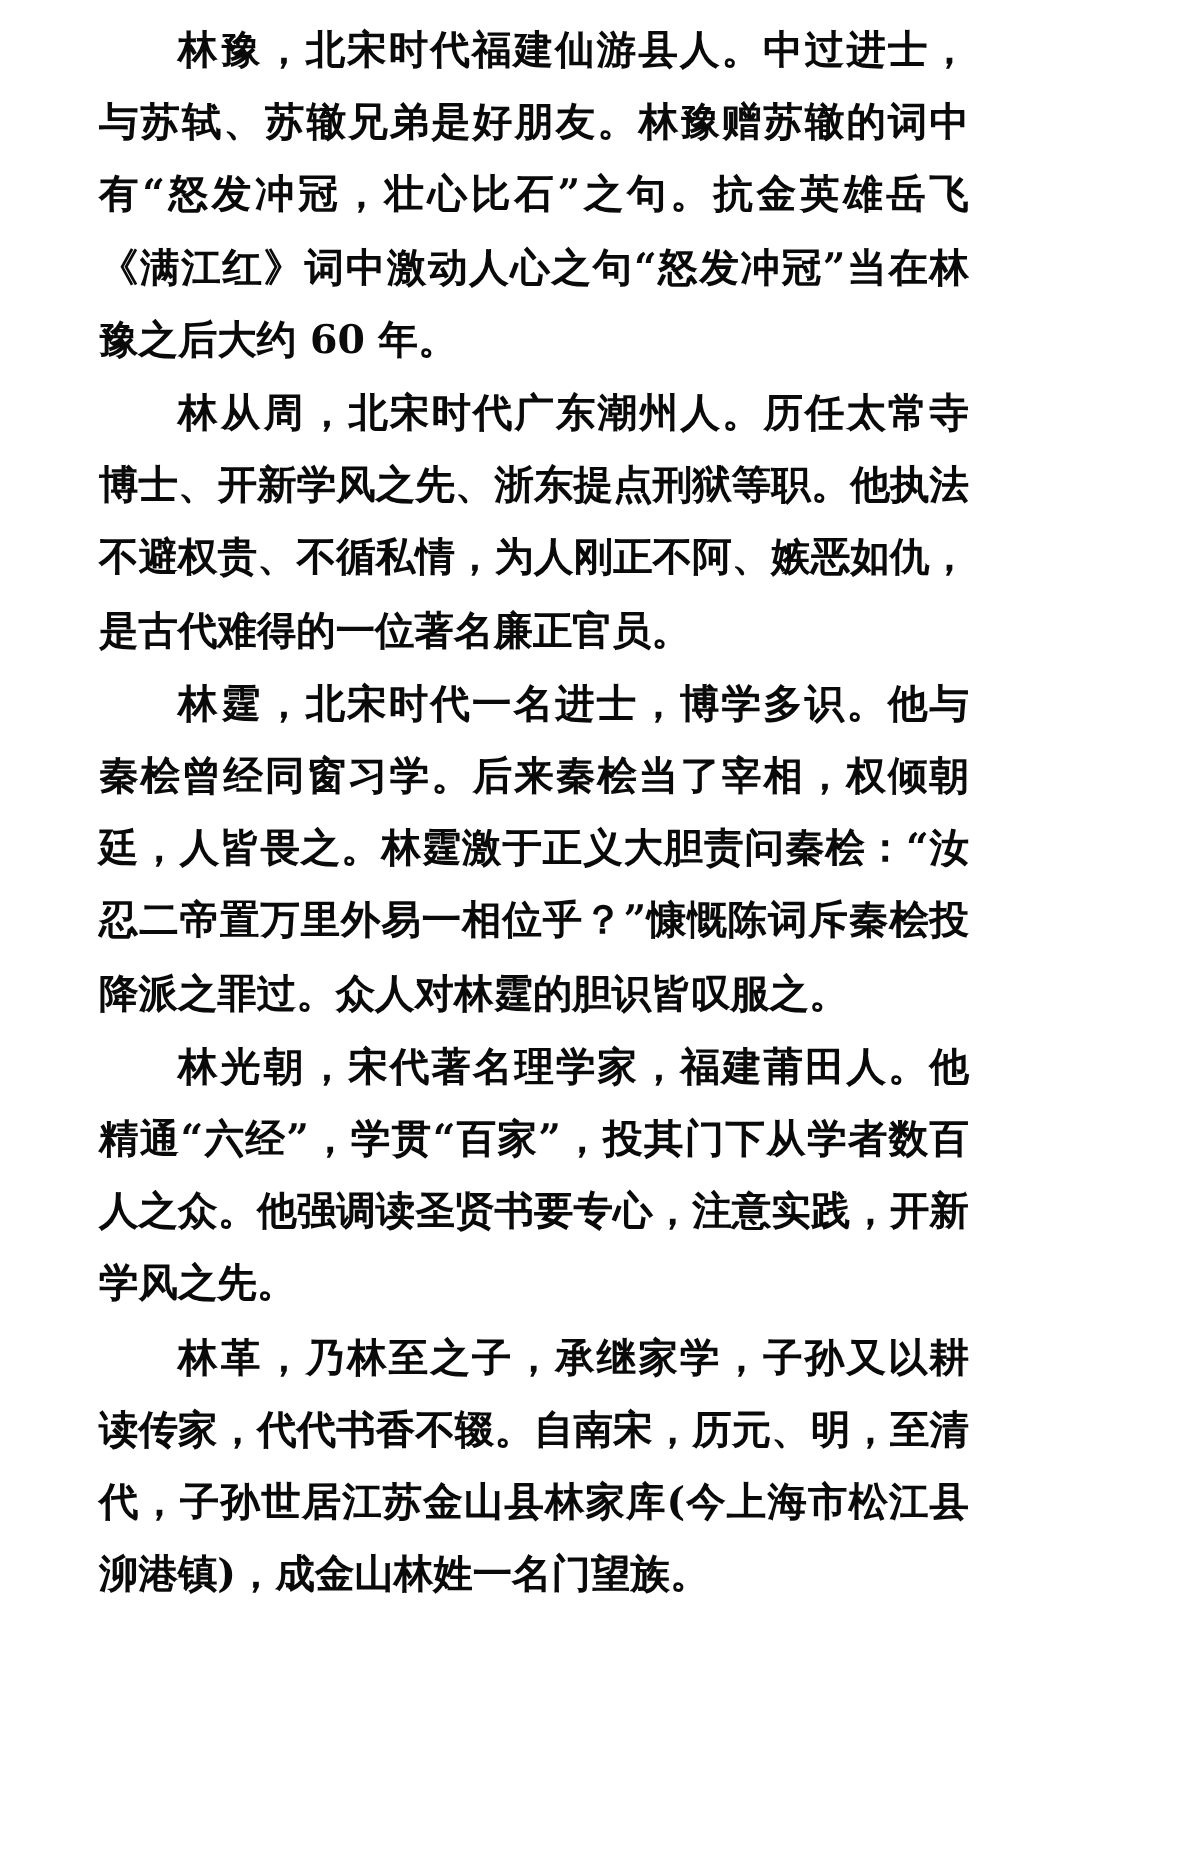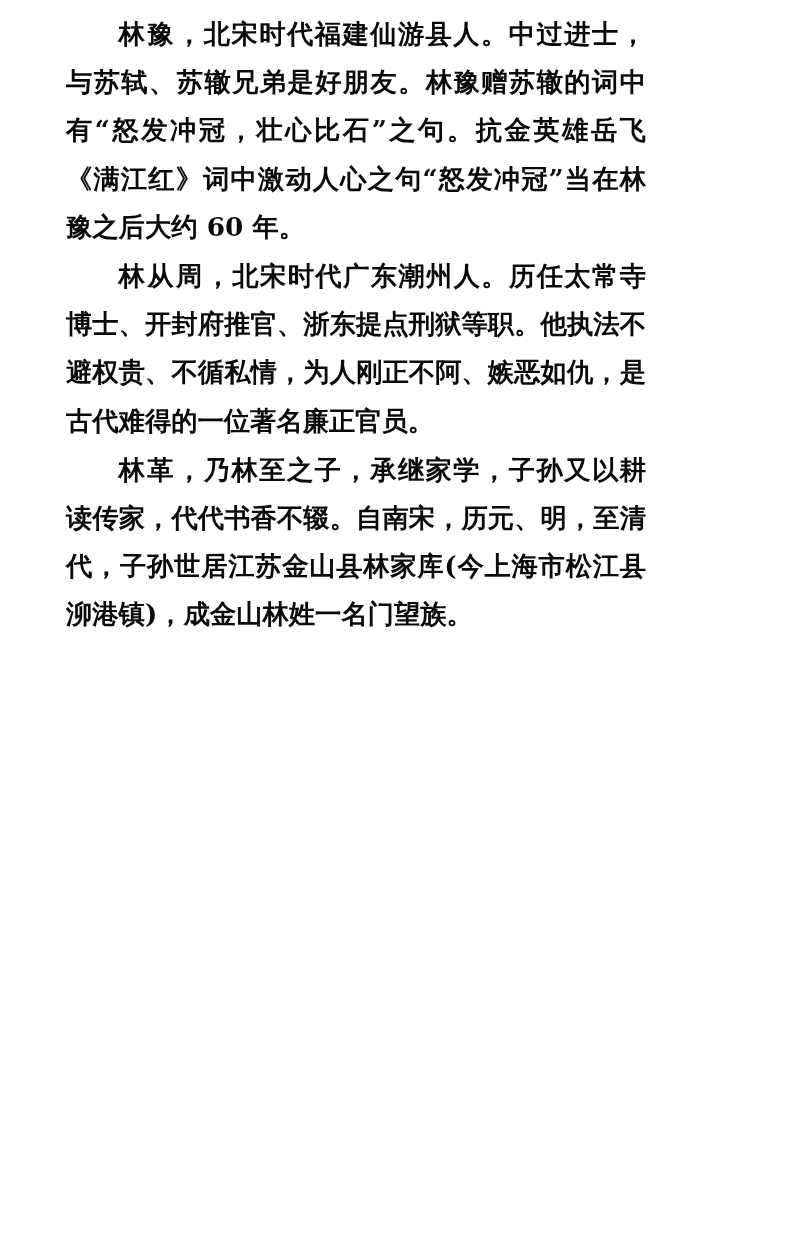--- a/index.html
+++ b/index.html
@@ -40,21 +40,23 @@
     font-weight: 600;
   }
 </style>
 </head>
 <body>
 
 <div id="page">
 
   <p class="entry"><span class="name">林豫</span><span class="body">，北宋时代福建仙游县人。中过进士，与苏轼、苏辙兄弟是好朋友。林豫赠苏辙的词中有“怒发冲冠，壮心比石”之句。抗金英雄岳飞《满江红》词中激动人心之句“怒发冲冠”当在林豫之后大约 60 年。</span></p>
 
-  <p class="entry"><span class="name">林从周</span><span class="body">，北宋时代广东潮州人。历任太常寺博士、开封府推官、浙东提点刑狱等职。他执法不避权贵、不循私情，为人刚正不阿、嫉恶如仇，是古代难得的一位著名廉正官员。</span></p>
+  <p class="entry"><span class="name">林从周</span><span class="body">，北宋时代广东潮州人。历任太常寺博士、开新学风之先、浙东提点刑狱等职。他执法不避权贵、不循私情，为人刚正不阿、嫉恶如仇，是古代难得的一位著名廉正官员。</span></p>
 
 
+  <p class="entry"><span class="name">林霆</span><span class="body">，北宋时代一名进士，博学多识。他与秦桧曾经同窗习学。后来秦桧当了宰相，权倾朝廷，人皆畏之。林霆激于正义大胆责问秦桧：“汝忍二帝置万里外易一相位乎？”慷慨陈词斥秦桧投降派之罪过。众人对林霆的胆识皆叹服之。</span></p>
 
+  <p class="entry"><span class="name">林光朝</span><span class="body">，宋代著名理学家，福建莆田人。他精通“六经”，学贯“百家”，投其门下从学者数百人之众。他强调读圣贤书要专心，注意实践，开新学风之先。</span></p>
 
 
   <p class="entry"><span class="name">林革</span><span class="body">，乃林至之子，承继家学，子孙又以耕读传家，代代书香不辍。自南宋，历元、明，至清代，子孙世居江苏金山县林家库(今上海市松江县泖港镇)，成金山林姓一名门望族。</span></p>
 
 </div>
 
 </body></html>

